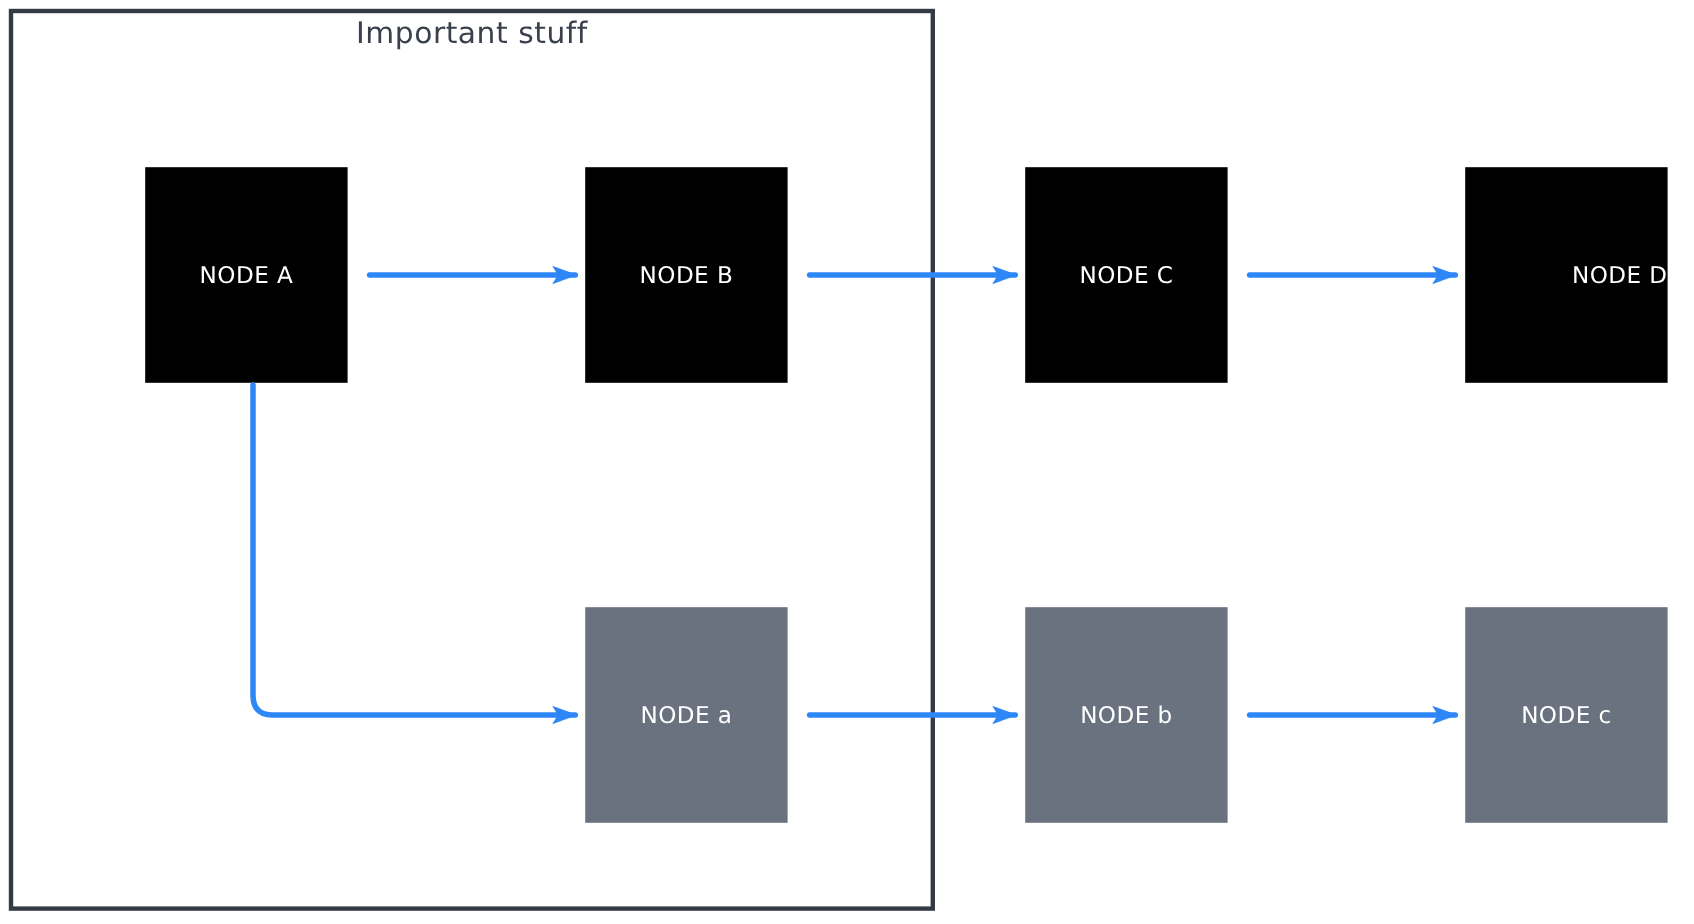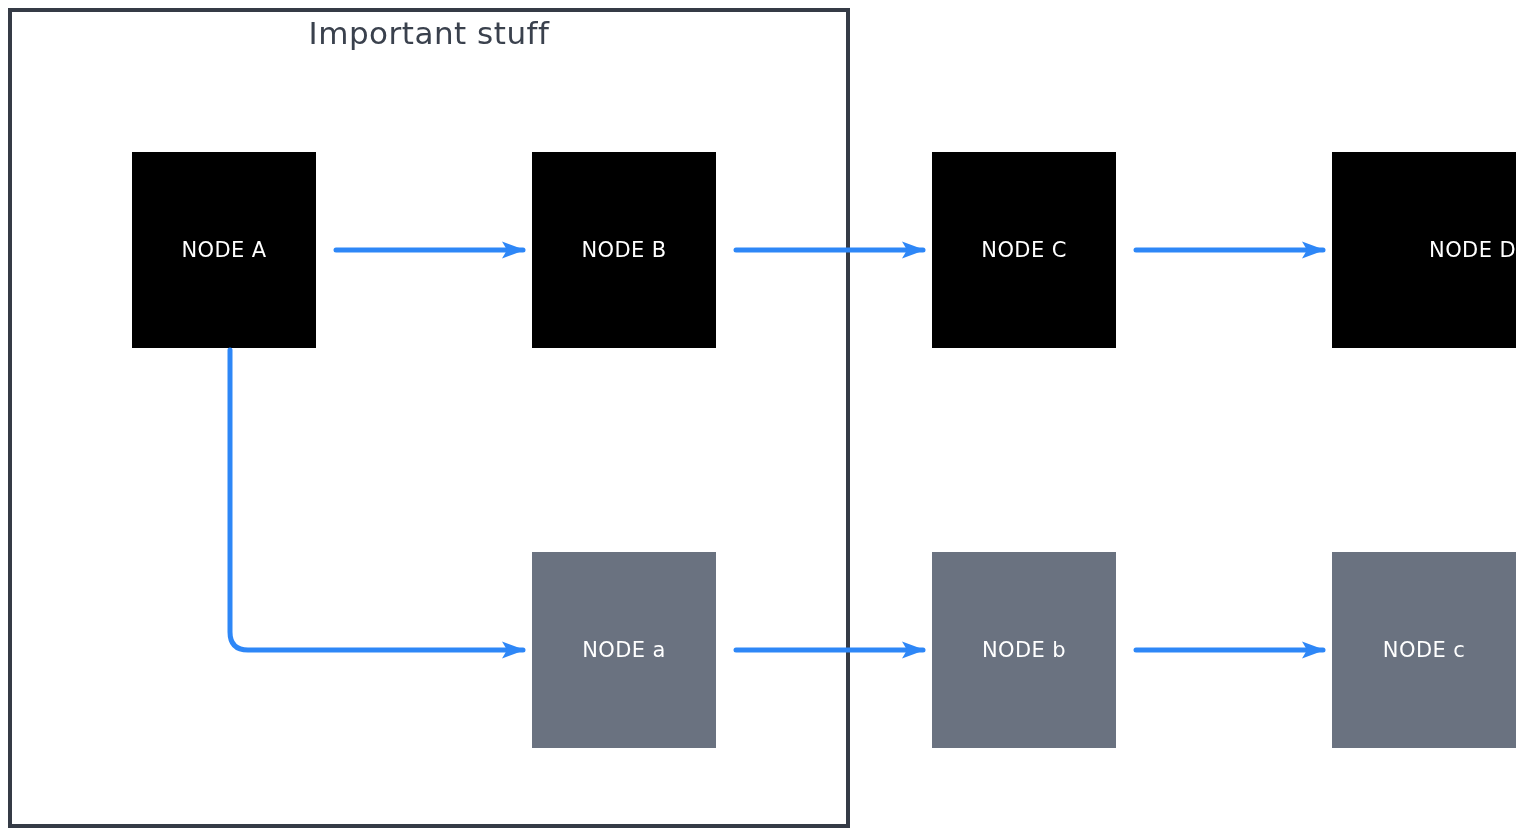--- a/index.html
+++ b/index.html
@@ -31,21 +31,21 @@
     height: 820px;
     border: 4px solid var(--group-border);
     background: transparent;
   }
   .group-title {
     position: absolute;
     left: 8px;
     top: 15px;
     width: 842px;
     text-align: center;
-    font-size: 31px;
+    font-size: 27px;
     font-weight: 500;
     letter-spacing: 0.5px;
     color: var(--group-title);
   }
   .node {
     position: absolute;
     width: 184px;
     height: 196px;
     display: flex;
     align-items: center;

